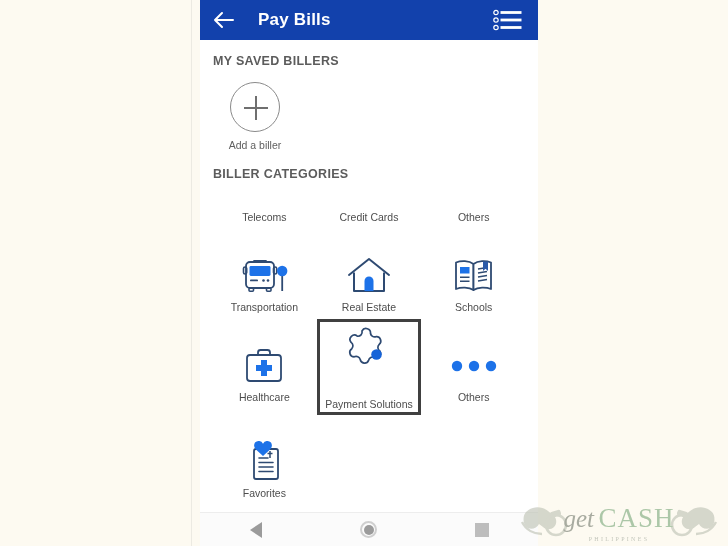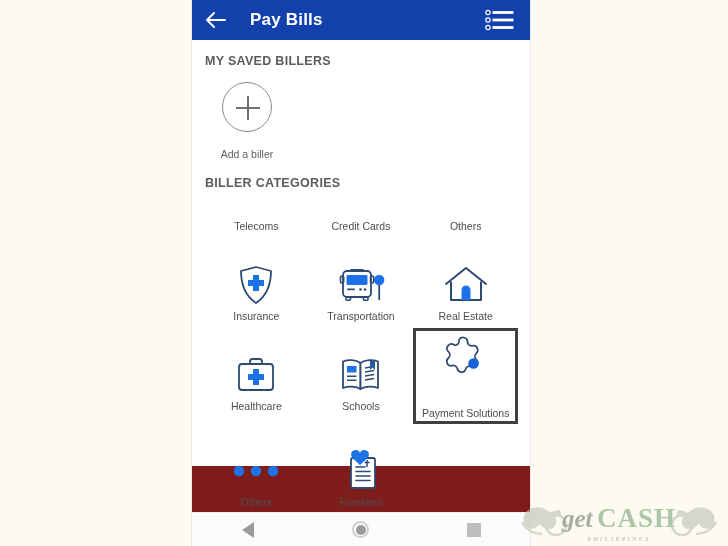--- a/index.html
+++ b/index.html
@@ -11,23 +11,23 @@
   }
   #root {
     position: relative;
     width: 728px; height: 546px;
     background: #fdfaf1;
   }
 
   
   .phone {
     position: absolute;
-    left: 192px; top: 0;
+    left: 200px; top: 0;
     width: 338px; height: 546px;
-    background: #7f1d1d;
+    background: #4d7c0f;
     overflow: hidden;
   }
 
   
   .appbar {
     position: relative;
     height: 40px;
     background: #1241ac;
     display: flex;
     align-items: center;
@@ -48,21 +48,21 @@
     position: absolute;
     right: 10px; top: 0;
     width: 40px; height: 40px;
     display: flex; align-items: center; justify-content: center;
     cursor: pointer;
   }
 
   
   .content {
     position: relative;
-    height: 426px;
+    height: 506px;
     background: #ffffff;
     padding: 0 12px;
   }
   .section-title {
     font-size: 12.5px;
     font-weight: bold;
     color: #5c5c5c;
     letter-spacing: .3px;
     padding-left: 1px;
   }
@@ -88,21 +88,21 @@
     position: relative;
   }
   .add-circle:before, .add-circle:after {
     content: "";
     position: absolute;
     background: #6f6f6f;
   }
   .add-circle:before { left: 13px; top: 24.2px; width: 24px; height: 1.4px; }
   .add-circle:after  { top: 13px; left: 24.2px; height: 24px; width: 1.4px; }
   .add-label {
-    margin-top: 16px;
+    margin-top: 7px;
     font-size: 10.5px;
     color: #5f5f5f;
     white-space: nowrap;
   }
 
   
   .grid {
     margin-top: 4px;
     display: grid;
     grid-template-columns: repeat(3, 1fr);
@@ -182,21 +182,20 @@
     align-items: center;
     justify-content: center;
     opacity: .85;
     pointer-events: none;
   }
   .wm-text {
     position: absolute;
     left: 0; right: 0;
     text-align: center;
     line-height: 1;
-    font-weight: bold;
   }
   .wm-get {
     font-family: "Liberation Serif", serif;
     font-style: italic;
     font-size: 25px;
     color: #9a9e93;
   }
   .wm-cash {
     font-family: "Liberation Serif", serif;
     font-size: 27px;
@@ -265,29 +264,20 @@
           <div class="cap">Telecoms</div>
         </div>
         <div class="cell labelonly">
           <div class="cap">Credit Cards</div>
         </div>
         <div class="cell labelonly">
           <div class="cap">Others</div>
         </div>
 
 
-        <div class="cell">
-          <div class="ico">
-            <svg width="42" height="44" viewBox="0 0 42 44">
-              <path d="M21 4 L36 8 C36 24 30 34 21 40 C12 34 6 24 6 8 Z" fill="none" stroke="#2e4a72" stroke-width="1.8" stroke-linejoin="round"></path>
-              <path d="M18 12 h6 v5 h5 v6 h-5 v5 h-6 v-5 h-5 v-6 h5 z" fill="#1d72e8"></path>
-            </svg>
-          </div>
-          <div class="cap">Insurance</div>
-        </div>
 
         <div class="cell">
           <div class="ico">
             <svg width="50" height="44" viewBox="0 0 50 44">
               <rect x="7" y="8" width="28" height="26" rx="4" fill="none" stroke="#2e4a72" stroke-width="1.8"></rect>
               <rect x="14" y="6" width="14" height="2.6" rx="1.2" fill="#2e4a72"></rect>
               <rect x="10.5" y="12" width="21" height="10" rx="1.4" fill="#1d72e8"></rect>
               <rect x="11" y="25.5" width="8" height="1.8" rx=".9" fill="#2e4a72"></rect>
               <circle cx="24.5" cy="26.5" r="1.3" fill="#2e4a72"></circle>
               <circle cx="29" cy="26.5" r="1.3" fill="#2e4a72"></circle>
@@ -308,42 +298,42 @@
               <path d="M4 20 L24 4 L44 20" fill="none" stroke="#2e4a72" stroke-width="2" stroke-linejoin="round" stroke-linecap="round"></path>
               <path d="M9 17.5 V36 H39 V17.5" fill="none" stroke="#2e4a72" stroke-width="2" stroke-linejoin="round"></path>
               <path d="M19.5 36 V26 a4.5 4.5 0 0 1 9 0 V36 Z" fill="#1d72e8"></path>
             </svg>
           </div>
           <div class="cap">Real Estate</div>
         </div>
 
         <div class="cell">
           <div class="ico">
-            <svg width="46" height="42" viewBox="0 0 46 42">
-              <path d="M17 10 V7.5 a2.5 2.5 0 0 1 2.5-2.5 h7 a2.5 2.5 0 0 1 2.5 2.5 V10" fill="none" stroke="#2e4a72" stroke-width="1.8" stroke-linejoin="round"></path>
-              <rect x="6" y="10" width="34" height="26" rx="3" fill="none" stroke="#2e4a72" stroke-width="1.8"></rect>
-              <path d="M20 15 h6 v5 h5 v6 h-5 v5 h-6 v-5 h-5 v-6 h5 z" fill="#1d72e8"></path>
-            </svg>
-          </div>
-          <div class="cap">Healthcare</div>
-        </div>
-
-        <div class="cell">
-          <div class="ico">
             <svg width="48" height="42" viewBox="0 0 48 42">
               <path d="M23.5 9 C19 5.5 11 5.5 6 7.5 V34 C11 32 19 32 23.5 35 Z" fill="#ffffff" stroke="#2e4a72" stroke-width="1.8" stroke-linejoin="round"></path>
               <path d="M23.5 9 C28 5.5 36 5.5 41 7.5 V34 C36 32 28 32 23.5 35 Z" fill="#ffffff" stroke="#2e4a72" stroke-width="1.8" stroke-linejoin="round"></path>
               <rect x="10" y="12" width="9.5" height="6.5" fill="#1d72e8"></rect>
               <rect x="10" y="21.5" width="9.5" height="1.5" fill="#2e4a72"></rect>
               <rect x="10" y="25.5" width="9.5" height="1.5" fill="#2e4a72"></rect>
               <path d="M28 14 l9 -1.5 M28 18 l9 -1.5 M28 22 l9 -1.5 M28 26 l9 -1.5" stroke="#2e4a72" stroke-width="1.4"></path>
               <path d="M33 6.5 h5 V16 l-2.5 -2.2 L33 16 Z" fill="#2b5aa8"></path>
             </svg>
           </div>
           <div class="cap">Schools</div>
+        </div>
+
+        <div class="cell">
+          <div class="ico">
+            <svg width="46" height="42" viewBox="0 0 46 42">
+              <path d="M17 10 V7.5 a2.5 2.5 0 0 1 2.5-2.5 h7 a2.5 2.5 0 0 1 2.5 2.5 V10" fill="none" stroke="#2e4a72" stroke-width="1.8" stroke-linejoin="round"></path>
+              <rect x="6" y="10" width="34" height="26" rx="3" fill="none" stroke="#2e4a72" stroke-width="1.8"></rect>
+              <path d="M20 15 h6 v5 h5 v6 h-5 v5 h-6 v-5 h-5 v-6 h5 z" fill="#1d72e8"></path>
+            </svg>
+          </div>
+          <div class="cap">Healthcare</div>
         </div>
 
         <div class="cell highlight">
           <div class="ico">
             <svg width="48" height="44" viewBox="0 0 48 44">
               <path d="M17 6 a4.5 4.5 0 0 1 8.5 2.5 a4.2 4.2 0 0 0 5.5 3.2 a4.3 4.3 0 0 1 3.2 7.6
                        a4.2 4.2 0 0 0 .6 6.6 a4.4 4.4 0 0 1 -5.6 6.4 a4.2 4.2 0 0 0 -5.6 3.1
                        a4.4 4.4 0 0 1 -8.4 -1 a4.2 4.2 0 0 0 -6 -2.6 a4.4 4.4 0 0 1 -2.4 -8.1
                        a4.2 4.2 0 0 0 -.7 -6.3 a4.4 4.4 0 0 1 6.2 -6.2 a4.2 4.2 0 0 0 4.7 -5.2 Z" fill="#ffffff" stroke="#2e4a72" stroke-width="1.7" stroke-linejoin="round"></path>
               <circle cx="31.5" cy="29.5" r="5.3" fill="#1663d8"></circle>

